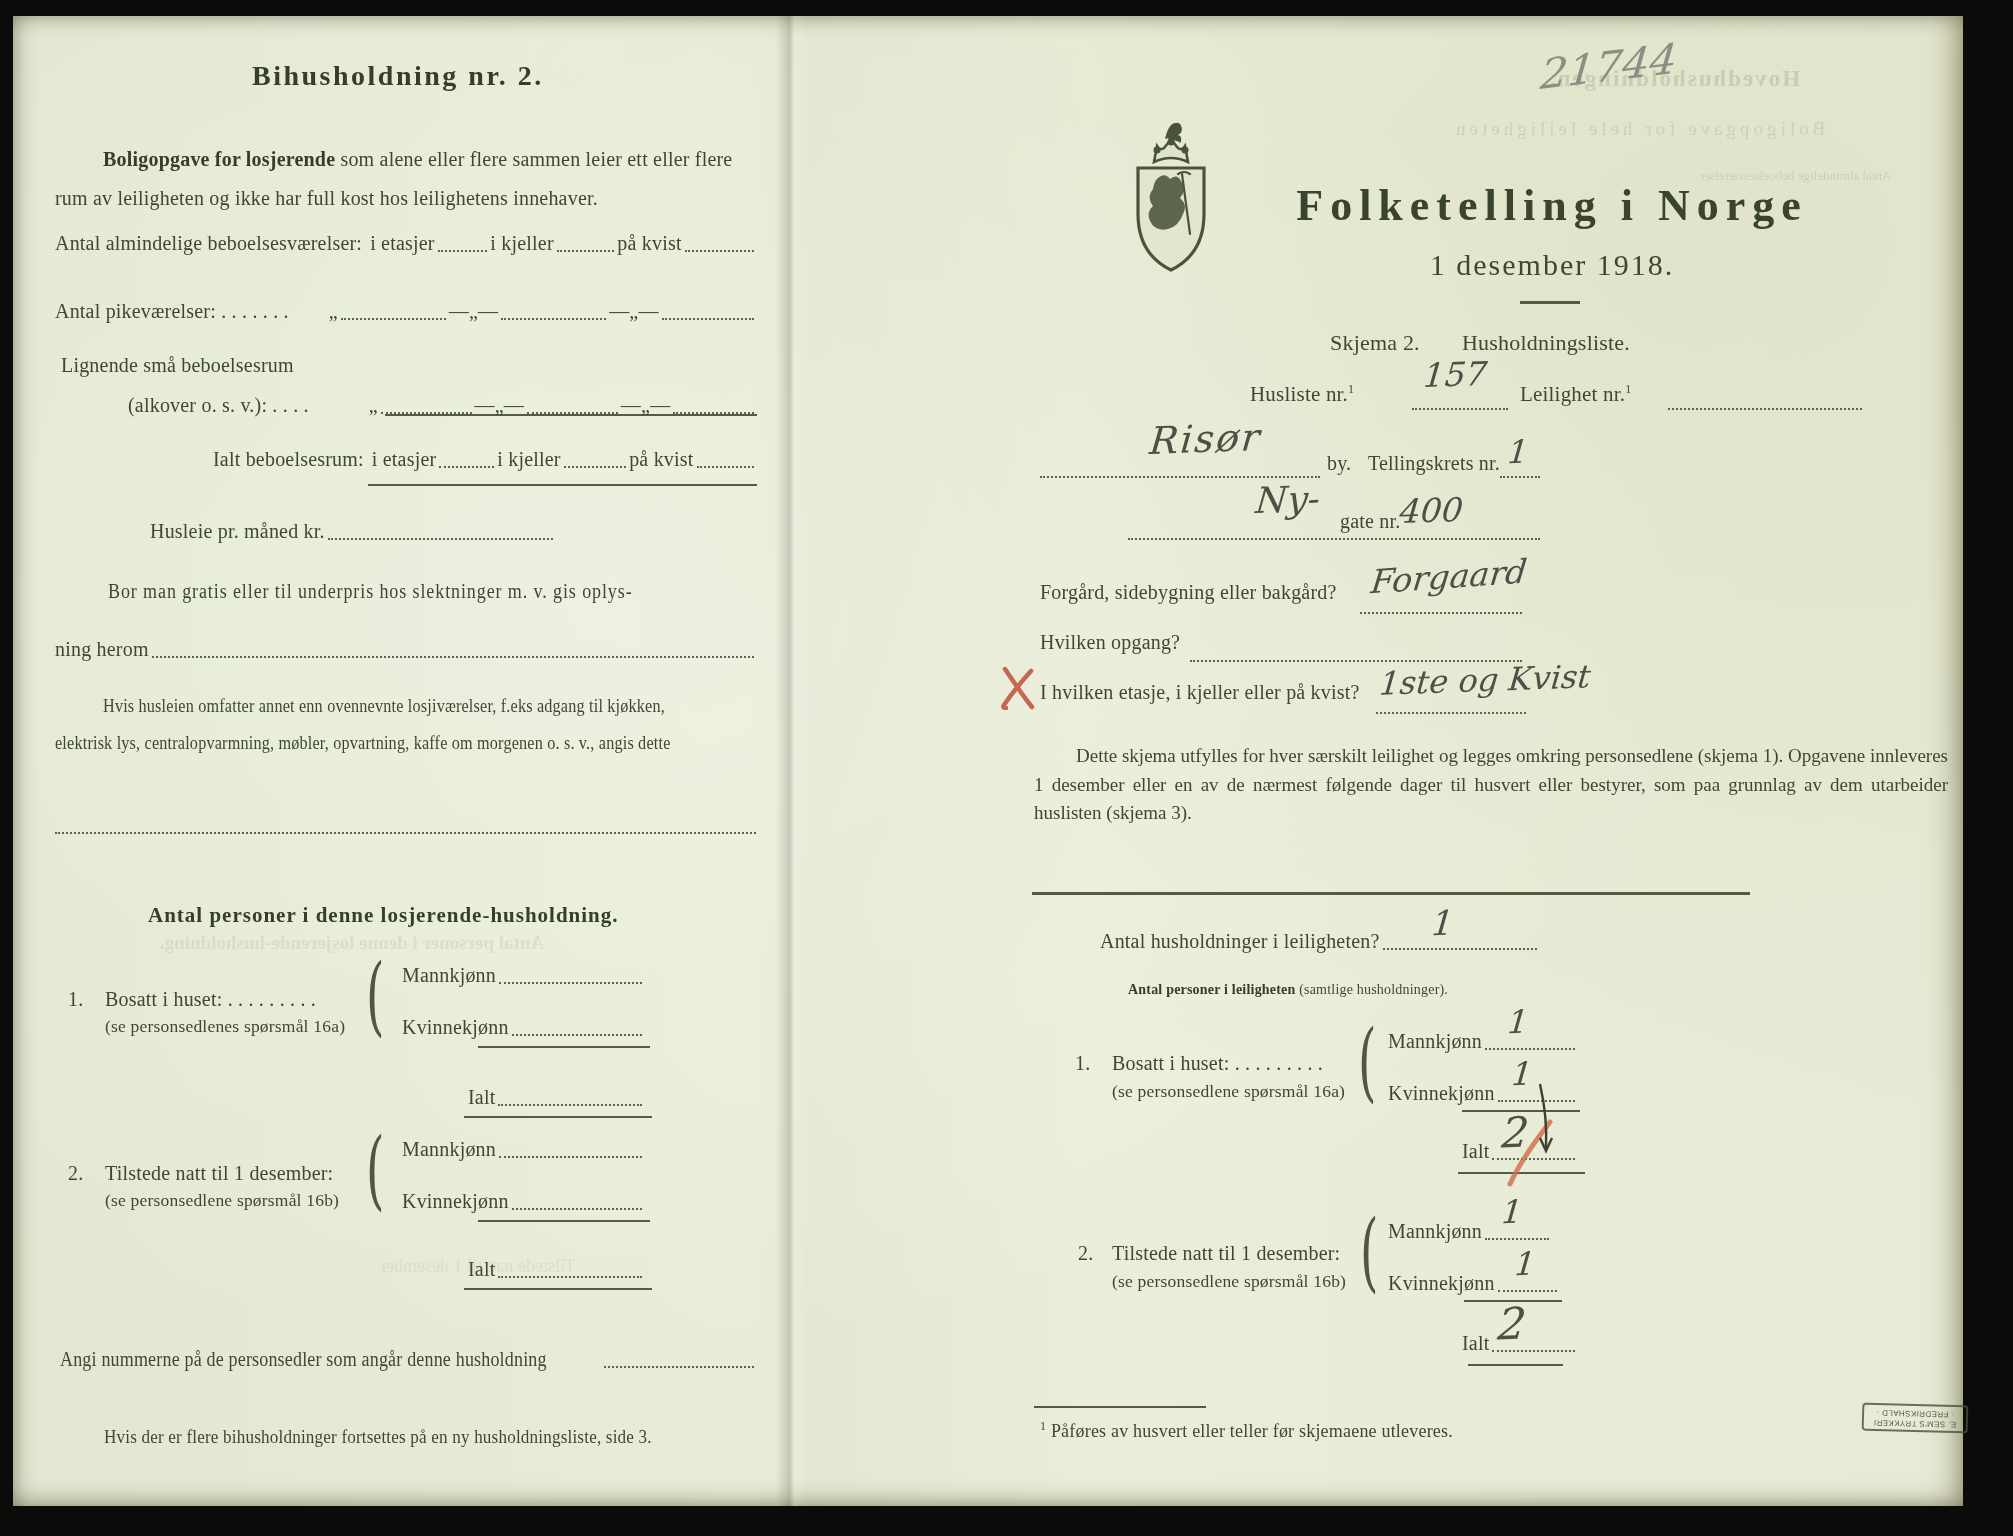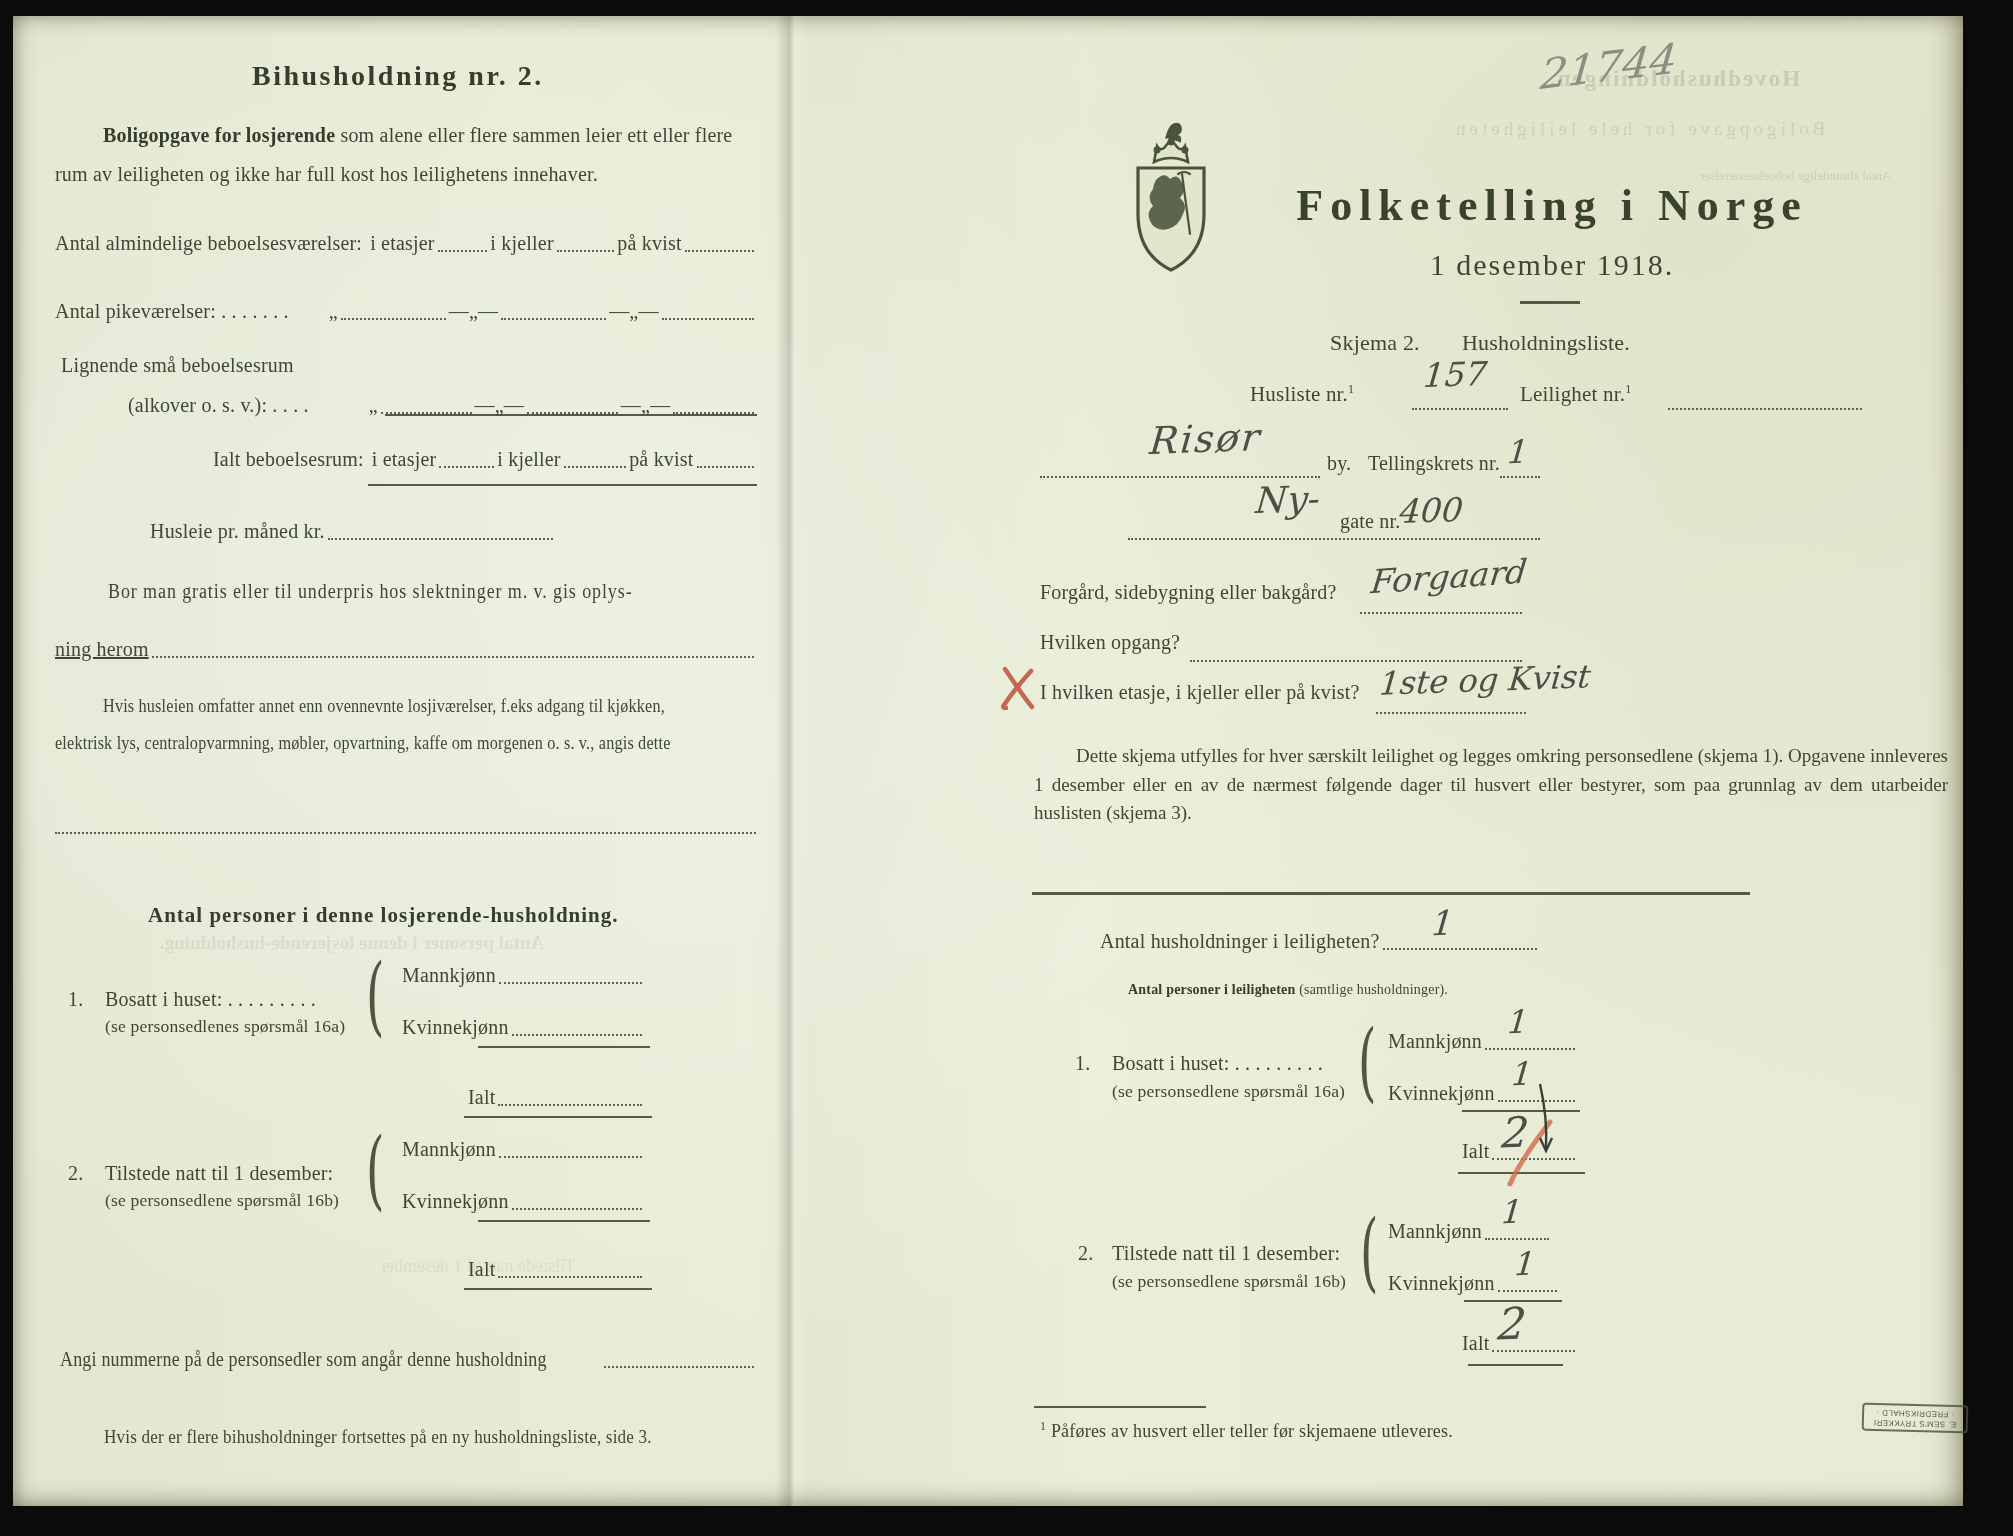--- a/index.html
+++ b/index.html
@@ -13,21 +13,21 @@
          box-shadow: inset -20px 0 30px -14px rgba(85,75,35,.5),
                      inset 14px 0 22px -12px rgba(70,70,45,.4),
                      inset 0 -14px 24px -12px rgba(70,65,35,.4),
                      inset 0 12px 20px -12px rgba(70,70,45,.35);}
   .fold{position:absolute;left:776px;top:16px;width:30px;height:1490px;
         background:linear-gradient(90deg,rgba(0,0,0,0),rgba(60,60,38,.20) 45%,rgba(255,255,250,.12) 62%,rgba(0,0,0,0));}
   .t{position:absolute;font-size:20px;line-height:1.15;color:#3d4733;white-space:nowrap;letter-spacing:.2px;}
   .b{font-weight:bold;color:#343e2a;}
   .sm{font-size:18px;}
   .xs{font-size:17.5px;}
-  .wrap{white-space:normal;}
+  .wrap{white-space:normal;margin-top:24px;}
   .cond{transform:scaleX(.9);transform-origin:0 50%;}
   .row{position:absolute;display:flex;align-items:baseline;}
   .dot{flex:1 1 30px;border-bottom:2px dotted rgba(64,76,50,.85);height:2px;align-self:flex-end;margin:0 3px 3px 3px;}
   .dotl{position:absolute;height:2px;border-bottom:2px dotted rgba(64,76,50,.85);}
   .sol{position:absolute;height:2px;background:rgba(56,66,44,.85);}
   .hw{position:absolute;font-family:"DejaVu Serif",serif;font-style:italic;color:#4e4f46;
       white-space:nowrap;transform:skewX(-7deg) rotate(-2deg);line-height:1;}
   .pencil{color:#8d8d83;}
   .brace{position:absolute;font-size:86px;line-height:1;color:rgba(61,71,49,.9);
          transform:scaleX(.55);transform-origin:left top;font-family:"DejaVu Serif",serif;}
@@ -104,21 +104,21 @@
   </div>
   <div class="sol" style="left:368px;top:484px;width:389px;"></div>
 
   <div class="row" style="left:150px;top:520px;width:406px;">
     <span class="t" style="position:static;">Husleie pr. måned kr.</span>
     <span class="dot" style="flex-grow:1;"></span>
   </div>
 
   <div class="t cond" style="left:108px;top:580px;letter-spacing:1px;">Bor man gratis eller til underpris hos slektninger m. v. gis oplys-</div>
   <div class="row" style="left:55px;top:638px;width:702px;">
-    <span class="t" style="position:static;text-decoration:underline;">ning herom</span>
+    <span class="t" style="position:static;">ning herom</span>
     <span class="dot" style="flex-grow:1;"></span>
   </div>
 
   <div class="t sm cond" style="left:103px;top:696px;">Hvis husleien omfatter annet enn ovennevnte losjiværelser, f.eks adgang til kjøkken,</div>
   <div class="t sm cond" style="left:55px;top:733px;">elektrisk lys, centralopvarmning, møbler, opvartning, kaffe om morgenen o. s. v., angis dette</div>
   <div class="dotl" style="left:55px;top:830px;width:701px;"></div>
 
   <div class="t b" style="left:148px;top:903px;font-size:21px;letter-spacing:1px;">Antal personer i denne losjerende-husholdning.</div>
 
   <div class="t" style="left:68px;top:988px;">1.</div>

